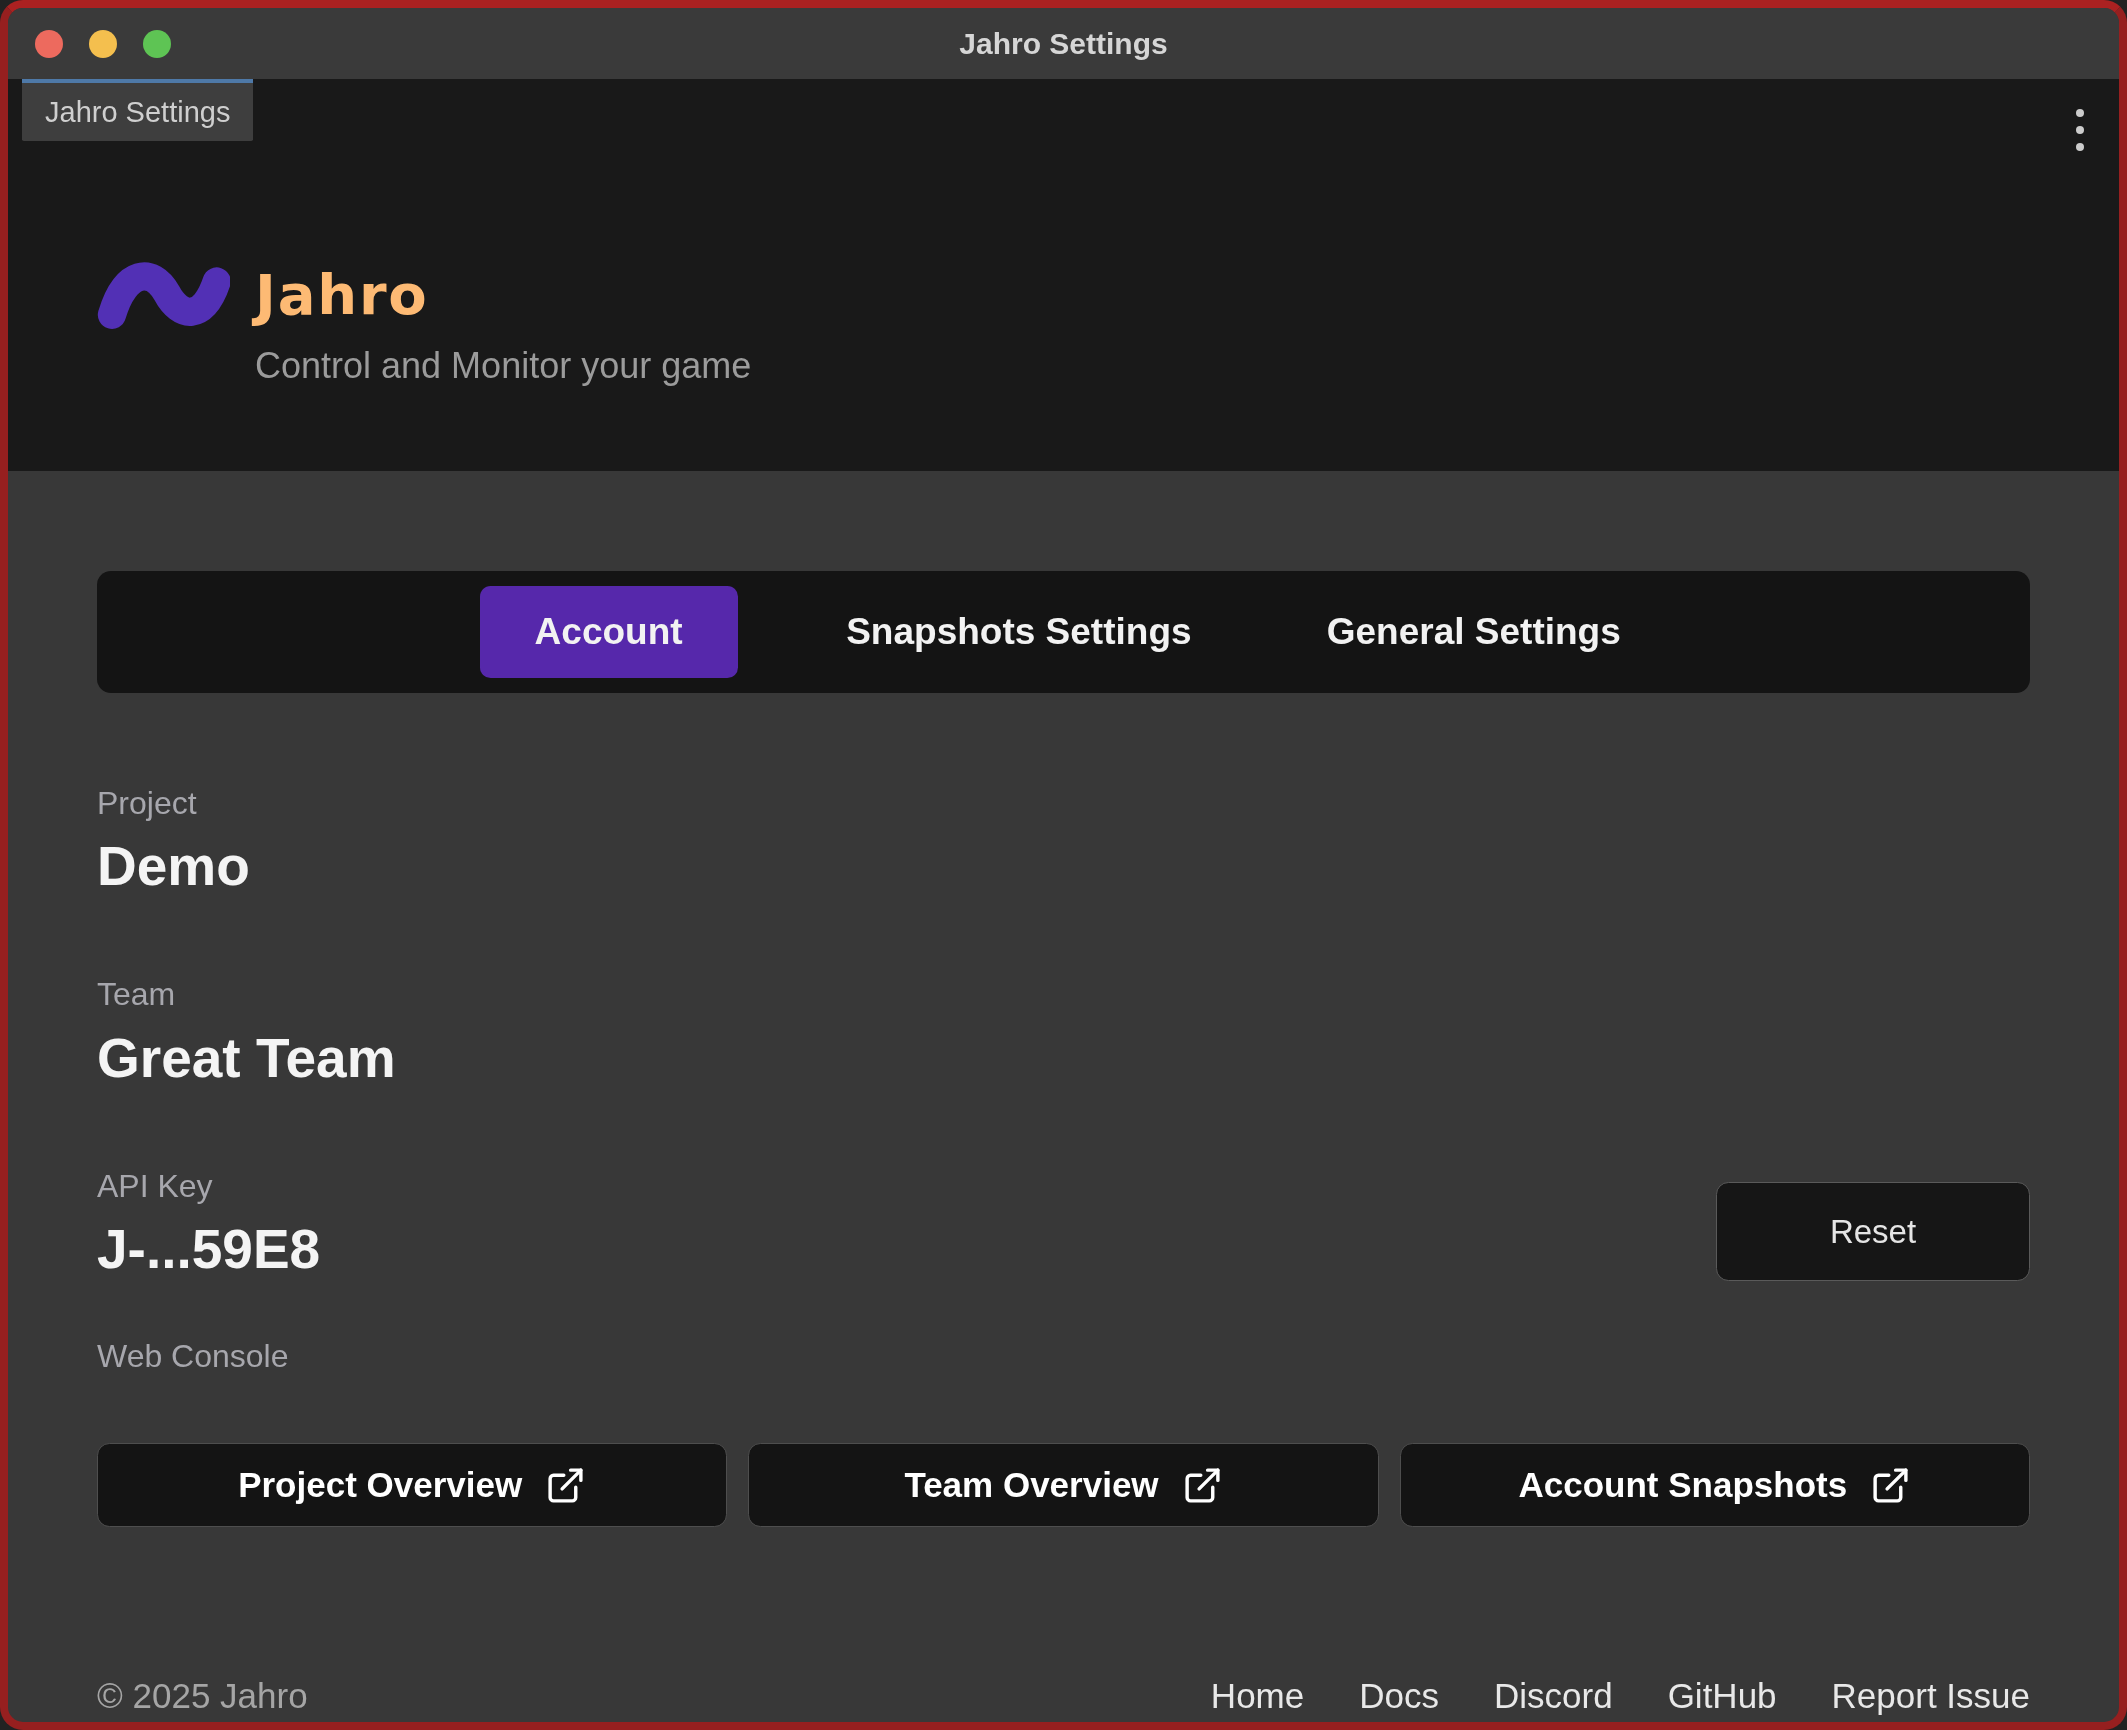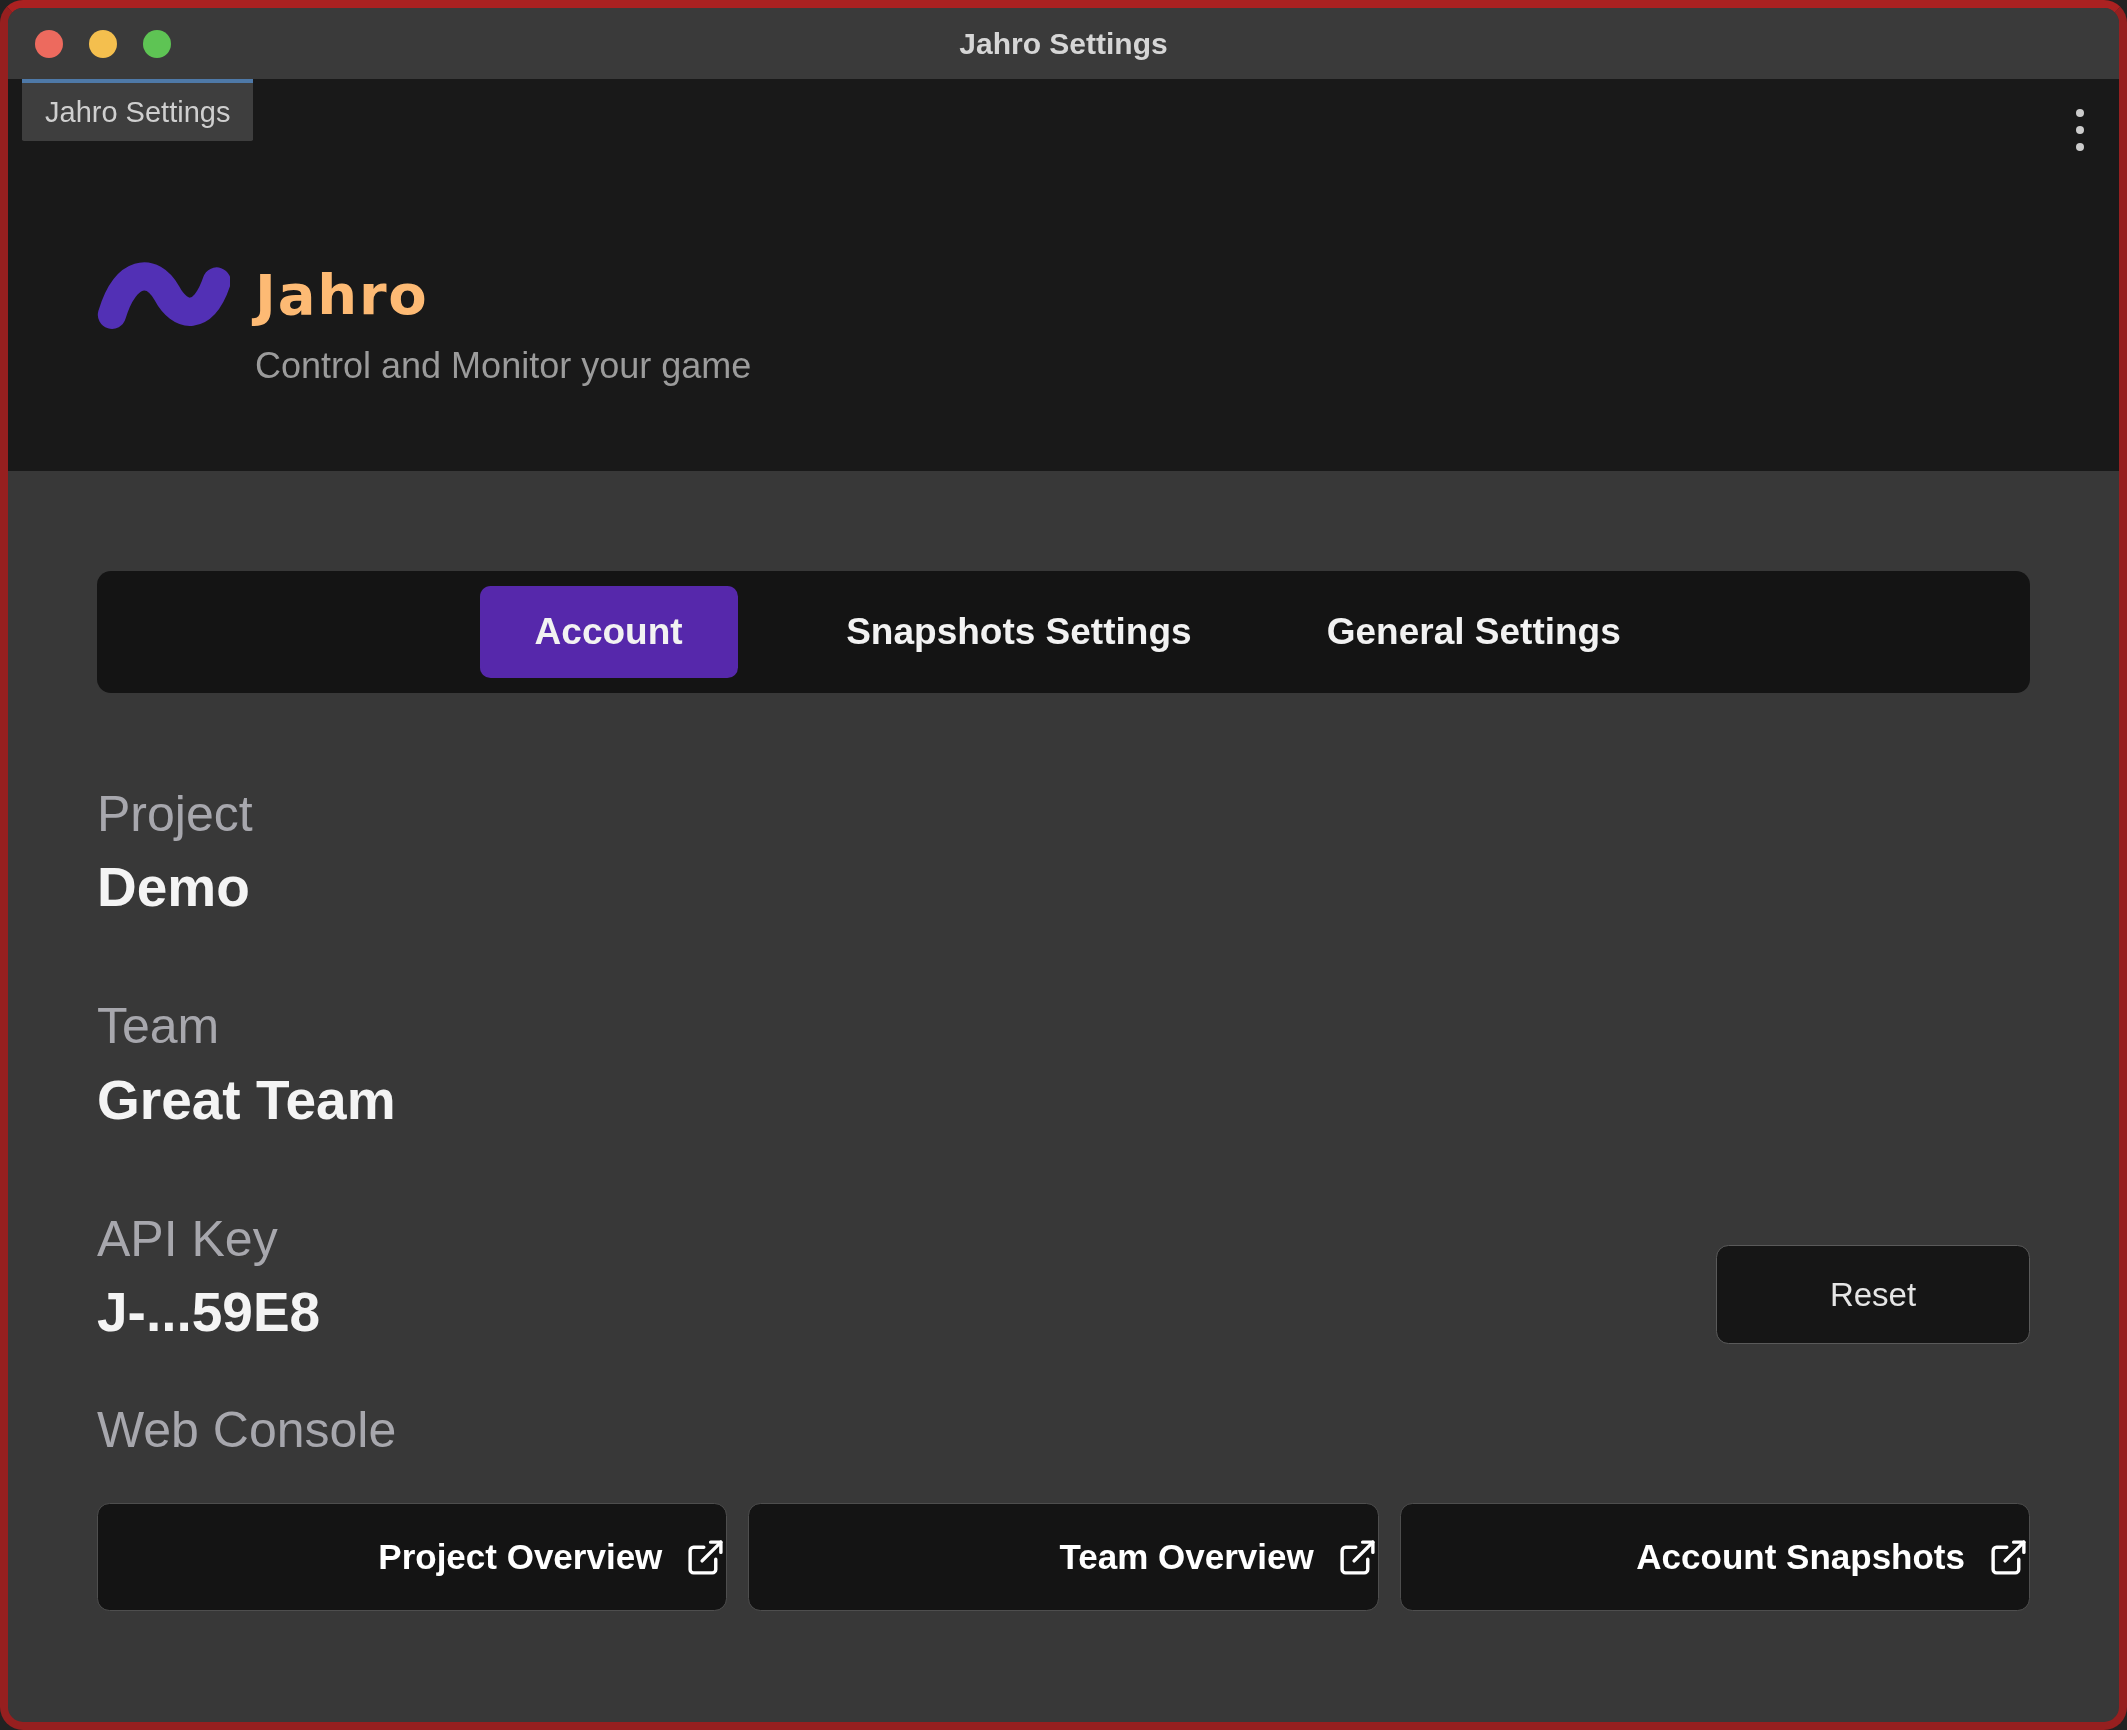--- a/index.html
+++ b/index.html
@@ -66,21 +66,21 @@
     margin-top: 100px; height: 122px; background: #141414;
     border-radius: 14px;
     display: flex; align-items: center; justify-content: center; gap: 82px;
   }
   .seg-tab {
     font-size: 37px; font-weight: bold; color: #f2f2f2;
     padding: 25px 26.6px; border-radius: 10.6px; cursor: pointer;
   }
   .seg-tab.active { background: #5628ab; padding: 25px 55px; }
 
-  .field-label { font-size: 50px; font-weight: 500; color: #a7a7ad; }
+  .field-label { font-size: 32px; font-weight: 500; color: #a7a7ad; }
   .field-value { font-size: 55px; font-weight: bold; color: #f4f4f4; margin-top: 12.4px; }
 
   .sec-project { margin-top: 92px; }
   .sec-team    { margin-top: 78px; }
 
   .api-row {
     margin-top: 78px;
     display: flex; align-items: flex-end; justify-content: space-between;
   }
   .reset-btn {
@@ -91,25 +91,25 @@
     cursor: pointer; font-family: inherit;
   }
 
   .sec-webconsole { margin-top: 57px; }
 
   .console-buttons {
     margin-top: 44px;
     display: grid; grid-template-columns: 1fr 1fr 1fr; gap: 21px;
   }
   .console-btn {
-    height: 108px; background: #141414;
+    height: 84px; background: #141414;
     border: 1.8px solid #4e4e4e; border-radius: 12.4px;
     color: #ffffff; font-size: 35px; font-weight: bold;
-    display: flex; align-items: center; justify-content: flex-end; gap: 23px;
-    cursor: pointer; font-family: inherit;
+    display: flex; align-items: center; justify-content: center; gap: 23px;
+    cursor: pointer; font-family: inherit; margin-top: 24px;
   }
   .ext-icon { width: 41px; height: 41px; flex: 0 0 auto; }
 
   
   .footer {
     margin-top: 149px;
     display: flex; align-items: center; justify-content: space-between;
   }
   .copyright { font-size: 35px; color: #a5a5a5; }
   .footer-links { display: flex; gap: 55px; }

